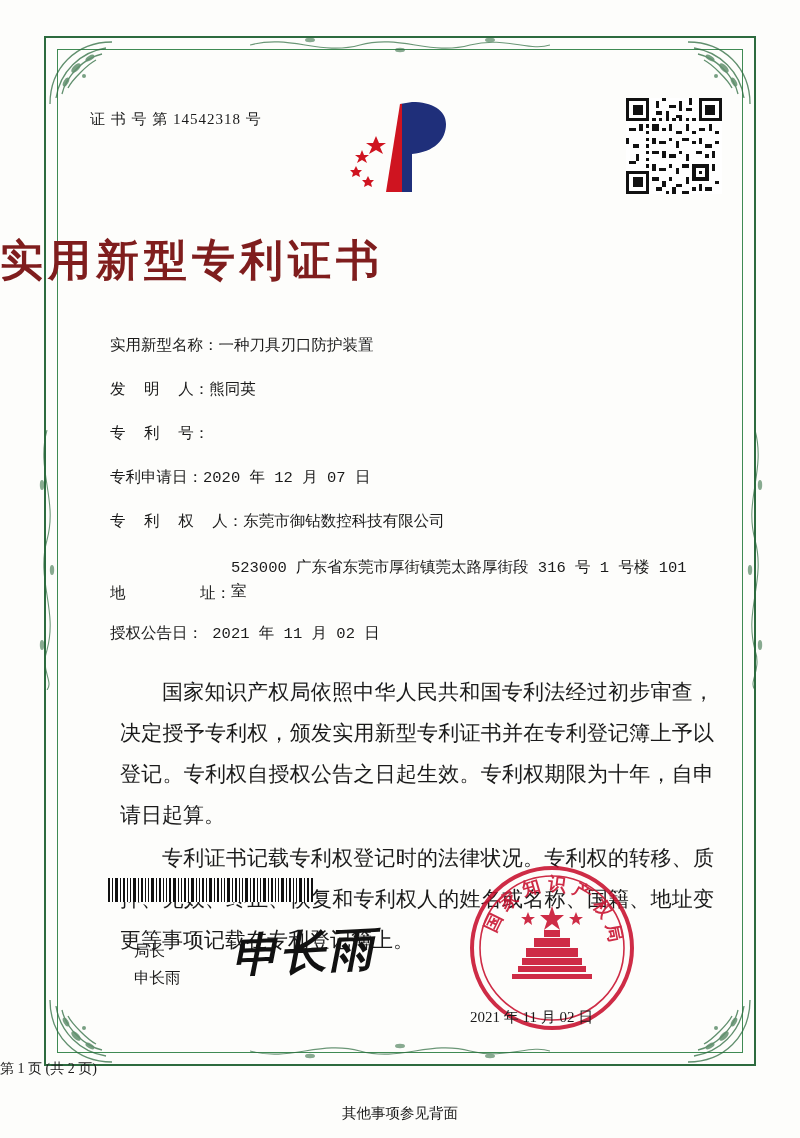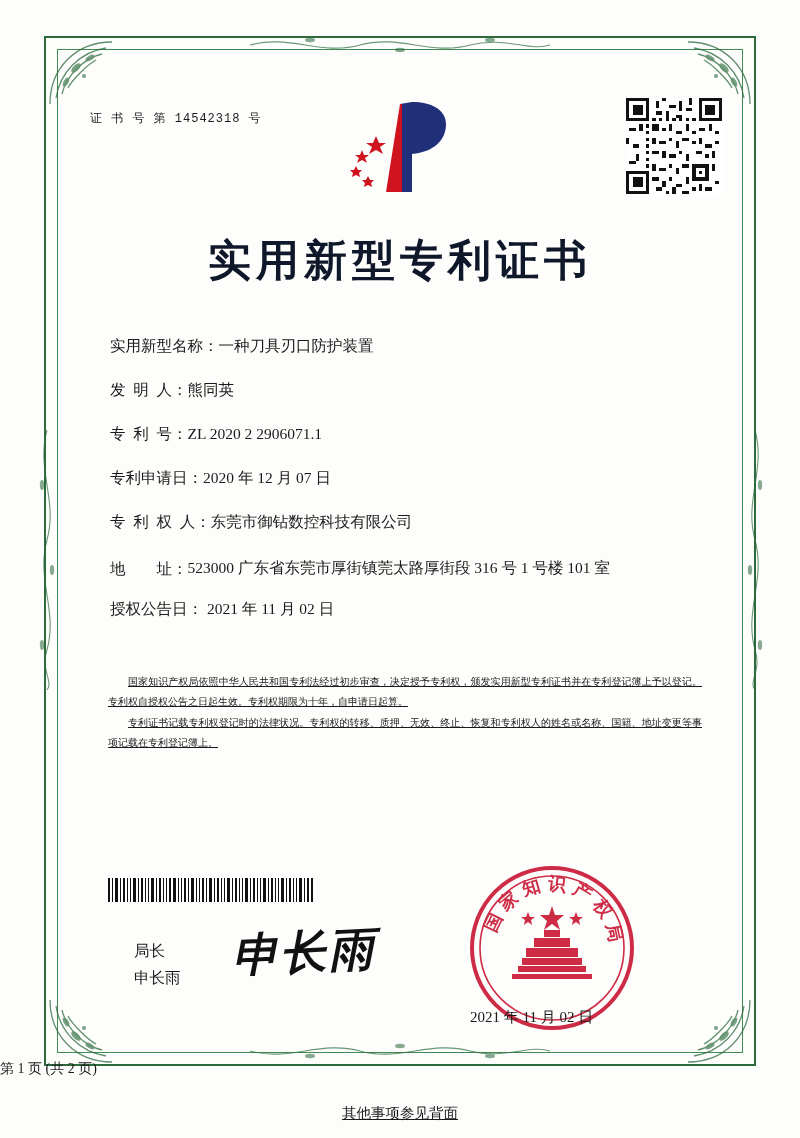--- a/index.html
+++ b/index.html
@@ -65,57 +65,57 @@
     top: 430px; width: 22px; height: 260px;
     opacity: .7;
   }
   .edge-left { left: 36px; }
   .edge-right { left: 744px; }
 
   
   .cert-no {
     position: absolute;
     left: 90px; top: 110px;
-    font-size: 12px;
+    font-size: 15px;
     letter-spacing: 1px;
     white-space: nowrap;
-    font-family: Liberation Mono, monospace;
   }
 
   .logo {
     position: absolute;
     left: 346px; top: 96px;
     width: 108px; height: 104px;
   }
 
   .qr {
     position: absolute;
     right: 78px; top: 98px;
     width: 96px; height: 96px;
   }
 
   
   .title {
     position: absolute;
     left: 0; right: 0; top: 232px;
-    text-align: center;
+    text-align: left;
     font-size: 43px;
     font-weight: bold;
     letter-spacing: 5px;
     font-family: "DejaVu Serif", "Liberation Serif", serif;
-    color: #0f172a;
+    color: #7f1d1d;
   }
 
   
   .fields {
     position: absolute;
     left: 110px; top: 336px;
     width: 600px;
     font-size: 15.5px;
     line-height: 1.35;
+    font-family: Liberation Mono, monospace;
   }
   .field {
     display: flex;
     margin-bottom: 23px;
   }
   .field .label {
     white-space: pre;
     flex: 0 0 auto;
   }
   .field .value {
@@ -128,27 +128,26 @@
     display: flex;
     margin-top: 19px;
     font-size: 15.5px;
   }
   .pub-row .left { flex: 0 0 300px; }
   .pub-row .right { flex: 1 1 auto; }
 
   
   .body-text {
     position: absolute;
-    left: 108px; top: 672px;
+    left: 120px; top: 672px;
     width: 594px;
-    font-size: 10px;
+    font-size: 21px;
     line-height: 1.95;
     text-align: justify;
     font-family: "DejaVu Serif", "Liberation Serif", serif;
-    text-decoration: underline;
   }
   .body-text p {
     margin: 0 0 2px 0;
     text-indent: 2em;
   }
 
   
   .barcode {
     position: absolute;
     left: 108px; top: 878px;
@@ -194,21 +193,20 @@
     position: absolute;
     left: 0; right: 0; top: 1060px;
     text-align: left;
     font-size: 14px;
   }
   .back-note {
     position: absolute;
     left: 0; right: 0; top: 1104px;
     text-align: center;
     font-size: 14.5px;
-    text-decoration: underline;
   }
 </style>
 </head>
 <body>
 
 <div class="page">
 
   <div class="frame-outer"></div>
   <div class="frame-inner"></div>
 
@@ -461,21 +459,20 @@
       <span class="value">一种刀具刃口防护装置</span>
     </div>
 
     <div class="field">
       <span class="label">发  明  人：</span>
       <span class="value">熊同英</span>
     </div>
 
     <div class="field">
       <span class="label">专  利  号：</span>
-      <span class="value">ZL 2020 2 2906071.1</span>
     </div>
 
     <div class="field">
       <span class="label">专利申请日：</span>
       <span class="value">2020 年 12 月 07 日</span>
     </div>
 
     <div class="field">
       <span class="label">专  利  权  人：</span>
       <span class="value">东莞市御钻数控科技有限公司</span>

